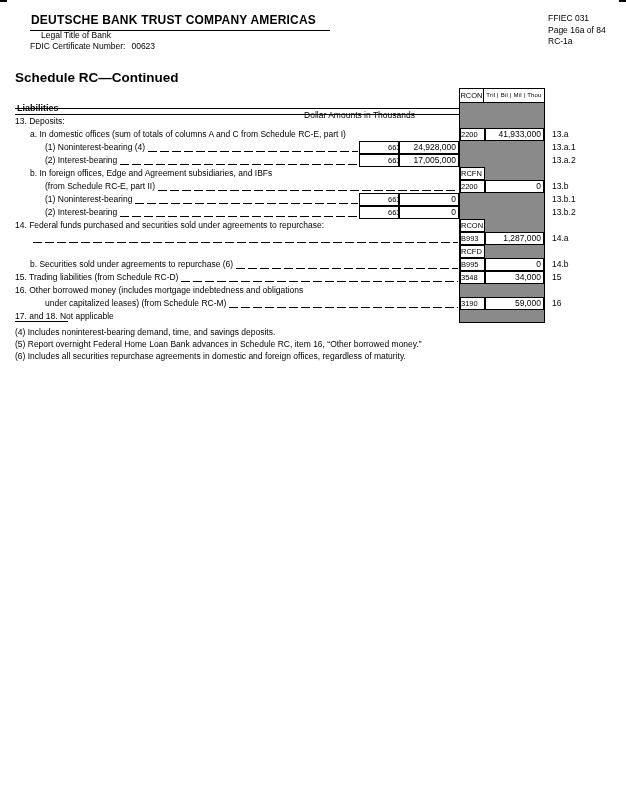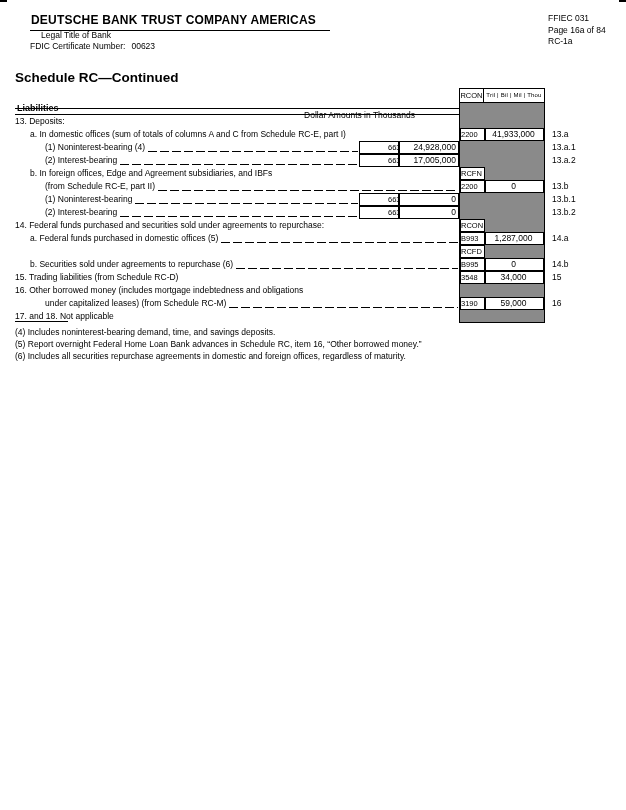--- a/index.html
+++ b/index.html
@@ -26,21 +26,21 @@
           background-image:repeating-linear-gradient(to right,#000 0 9px,transparent 9px 12px);}
   .ibox,.ival{box-sizing:border-box;height:13px;border:1px solid #000;background:#fff;line-height:11px;}
   .ibox{width:40px;font-size:7.5px;text-align:right;padding-left:28px;}
   .ival{width:60px;text-align:right;padding-right:2px;}
   .rcol{box-sizing:border-box;width:86px;display:flex;background:#8a8a8a;
         border-left:1.5px solid #000;border-right:1.5px solid #000;}
   .rcol-last{border-bottom:1.5px solid #000;}
   .rcode{box-sizing:border-box;width:25px;height:13px;border:1px solid #000;background:#fff;
          font-size:7.5px;text-align:left;line-height:11px;}
   .rval{box-sizing:border-box;flex:1;height:13px;border:1px solid #000;background:#fff;
-        text-align:center;padding-right:2px;line-height:11px;}
+        text-align:right;padding-right:2px;line-height:11px;}
   .rfill{flex:1;}
   .ref{box-sizing:border-box;width:44px;padding-left:7px;white-space:nowrap;}
 
   .row-colhead{height:15px;line-height:15px;}
   .row-colhead .lbl{border-bottom:1.5px solid #000;justify-content:flex-end;padding-right:44px;margin-top:20px;}
   .row-colhead .rcol{background:transparent;border-left:none;border-right:none;}
   .hcode{box-sizing:border-box;width:25px;height:15px;border:1.5px solid #000;background:#fff;
          font-size:7.5px;text-align:center;line-height:13px;}
   .hscale{box-sizing:border-box;flex:1;height:15px;border:1.5px solid #000;border-left:none;background:#fff;
           font-size:6px;text-align:center;line-height:13px;letter-spacing:.2px;}
@@ -168,21 +168,20 @@
             <div class="txt">14. Federal funds purchased and securities sold under agreements to repurchase:</div>
           </div>
           <div class="rcol">
             <div class="rcode">RCON</div>
             <div class="rfill"></div>
           </div>
           <div class="ref"></div>
         </div>
         <div class="row row-value">
           <div class="lbl" style="padding-left: 15px;">
-            <div class="txt">a. Federal funds purchased in domestic offices (5)</div>
             <div class="leader"></div>
           </div>
           <div class="rcol">
             <div class="rcode">B993</div>
             <div class="rval">1,287,000</div>
           </div>
           <div class="ref">14.a</div>
         </div>
         <div class="row row-codelabel">
           <div class="lbl" style="padding-left: 0px;">
@@ -199,21 +198,21 @@
             <div class="txt">b. Securities sold under agreements to repurchase (6)</div>
             <div class="leader"></div>
           </div>
           <div class="rcol">
             <div class="rcode">B995</div>
             <div class="rval">0</div>
           </div>
           <div class="ref">14.b</div>
         </div>
         <div class="row row-value">
-          <div class="lbl" style="padding-left: 0px; flex-direction: column;">
+          <div class="lbl" style="padding-left: 0px;">
             <div class="txt">15. Trading liabilities (from Schedule RC-D)</div>
             <div class="leader"></div>
           </div>
           <div class="rcol">
             <div class="rcode">3548</div>
             <div class="rval">34,000</div>
           </div>
           <div class="ref">15</div>
         </div>
         <div class="row row-plain">

